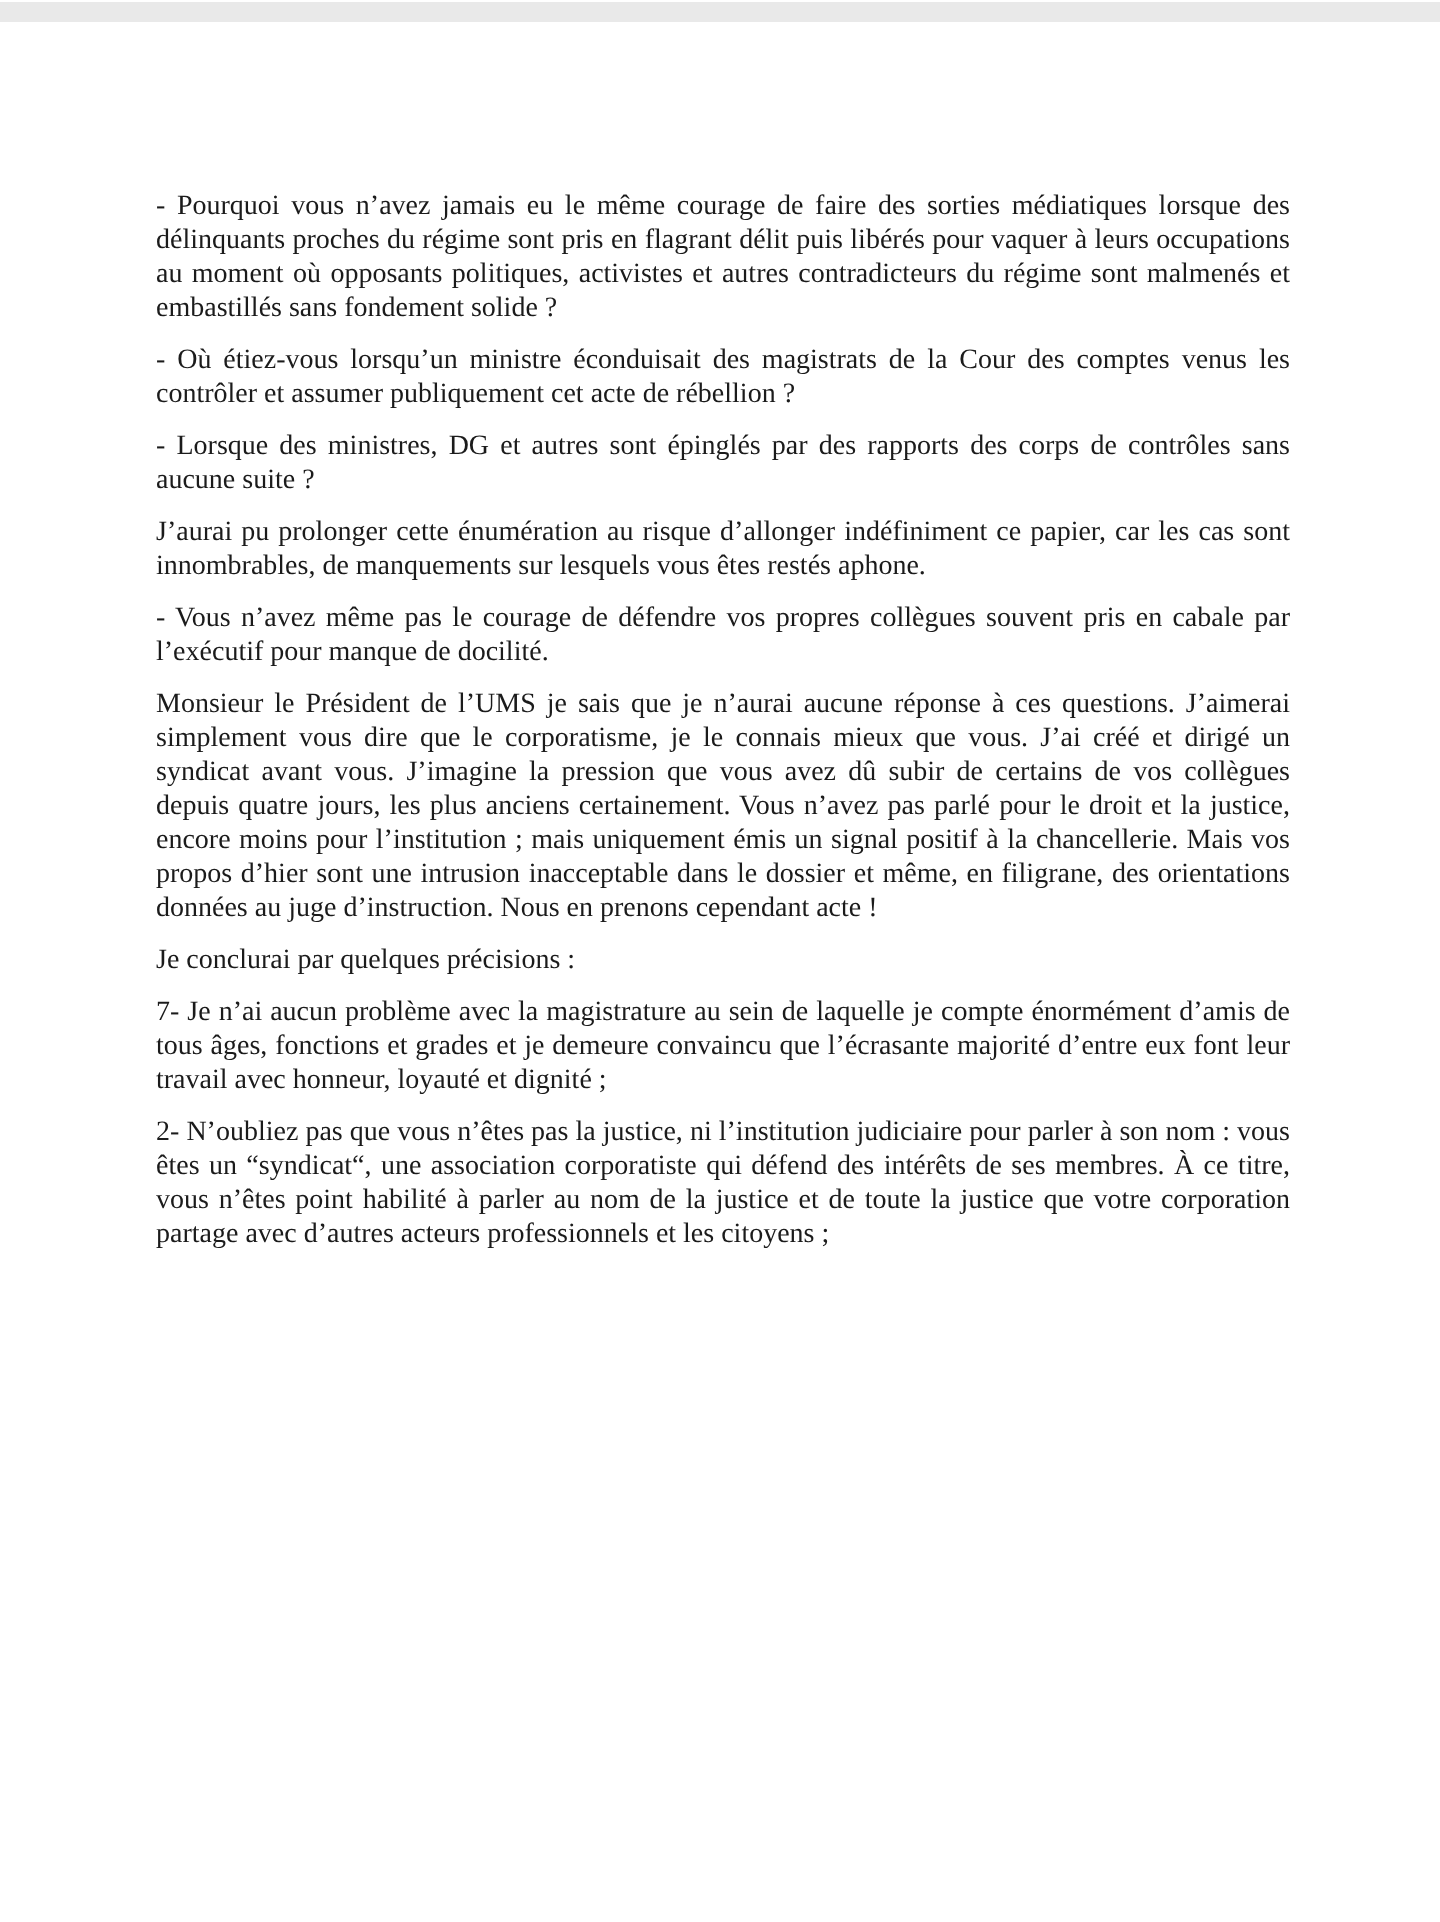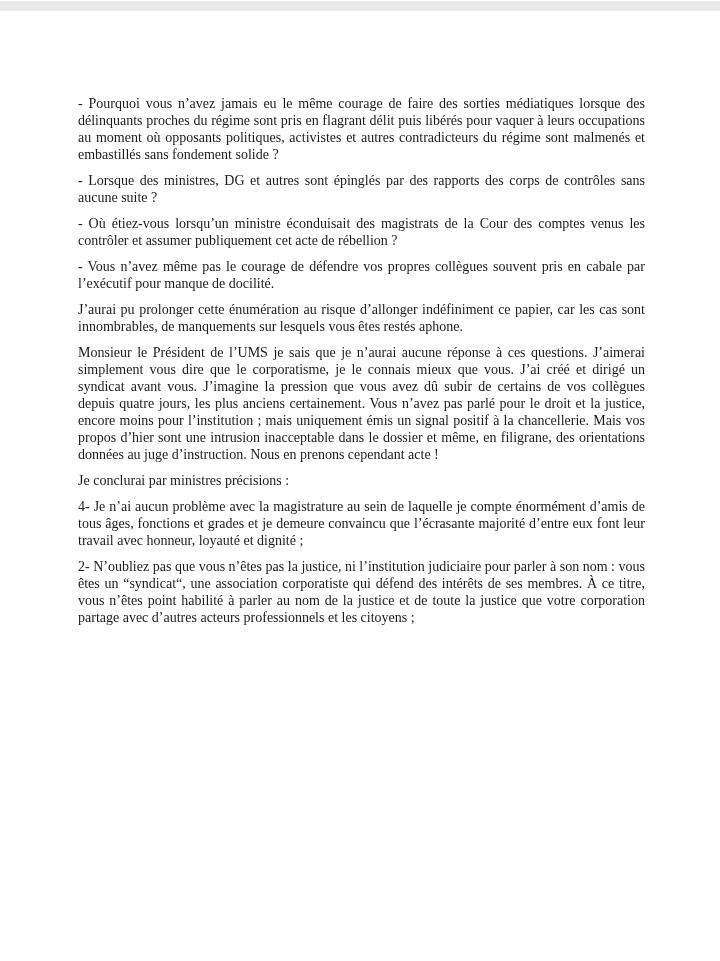--- a/index.html
+++ b/index.html
@@ -66,27 +66,27 @@
 </head>
 <body>
 
 <div class="screen">
 
   <div class="page-gap top"></div>
 
   <div class="page">
     <div class="content">
       <p>- Pourquoi vous n’avez jamais eu le même courage de faire des sorties médiatiques lorsque des délinquants proches du régime sont pris en flagrant délit puis libérés pour vaquer à leurs occupations au moment où opposants politiques, activistes et autres contradicteurs du régime sont malmenés et embastillés sans fondement solide ?</p>
+      <p>- Où étiez-vous lorsqu’un ministre éconduisait des magistrats de la Cour des comptes venus les contrôler et assumer publiquement cet acte de rébellion ?</p>
       <p>- Lorsque des ministres, DG et autres sont épinglés par des rapports des corps de contrôles sans aucune suite ?</p>
-      <p>- Où étiez-vous lorsqu’un ministre éconduisait des magistrats de la Cour des comptes venus les contrôler et assumer publiquement cet acte de rébellion ?</p>
+      <p>J’aurai pu prolonger cette énumération au risque d’allonger indéfiniment ce papier, car les cas sont innombrables, de manquements sur lesquels vous êtes restés aphone.</p>
       <p>- Vous n’avez même pas le courage de défendre vos propres collègues souvent pris en cabale par l’exécutif pour manque de docilité.</p>
-      <p>J’aurai pu prolonger cette énumération au risque d’allonger indéfiniment ce papier, car les cas sont innombrables, de manquements sur lesquels vous êtes restés aphone.</p>
       <p>Monsieur le Président de l’UMS je sais que je n’aurai aucune réponse à ces questions. J’aimerai simplement vous dire que le corporatisme, je le connais mieux que vous. J’ai créé et dirigé un syndicat avant vous. J’imagine la pression que vous avez dû subir de certains de vos collègues depuis quatre jours, les plus anciens certainement. Vous n’avez pas parlé pour le droit et la justice, encore moins pour l’institution ; mais uniquement émis un signal positif à la chancellerie. Mais vos propos d’hier sont une intrusion inacceptable dans le dossier et même, en filigrane, des orientations données au juge d’instruction. Nous en prenons cependant acte !</p>
-      <p>Je conclurai par ministres précisions :</p>
-      <p>4- Je n’ai aucun problème avec la magistrature au sein de laquelle je compte énormément d’amis de tous âges, fonctions et grades et je demeure convaincu que l’écrasante majorité d’entre eux font leur travail avec honneur, loyauté et dignité ;</p>
+      <p>Je conclurai par quelques précisions :</p>
+      <p>7- Je n’ai aucun problème avec la magistrature au sein de laquelle je compte énormément d’amis de tous âges, fonctions et grades et je demeure convaincu que l’écrasante majorité d’entre eux font leur travail avec honneur, loyauté et dignité ;</p>
       <p>2- N’oubliez pas que vous n’êtes pas la justice, ni l’institution judiciaire pour parler à son nom : vous êtes un “syndicat“, une association corporatiste qui défend des intérêts de ses membres. À ce titre, vous n’êtes point habilité à parler au nom de la justice et de toute la justice que votre corporation partage avec d’autres acteurs professionnels et les citoyens ;</p>
     </div>
 
     <div class="page-number"><span>Page </span><b>4</b><span> sur </span><b>5</b></div>
   </div>
 
   <div class="page-gap bottom"></div>
 
   <button class="fab"></button>
 

